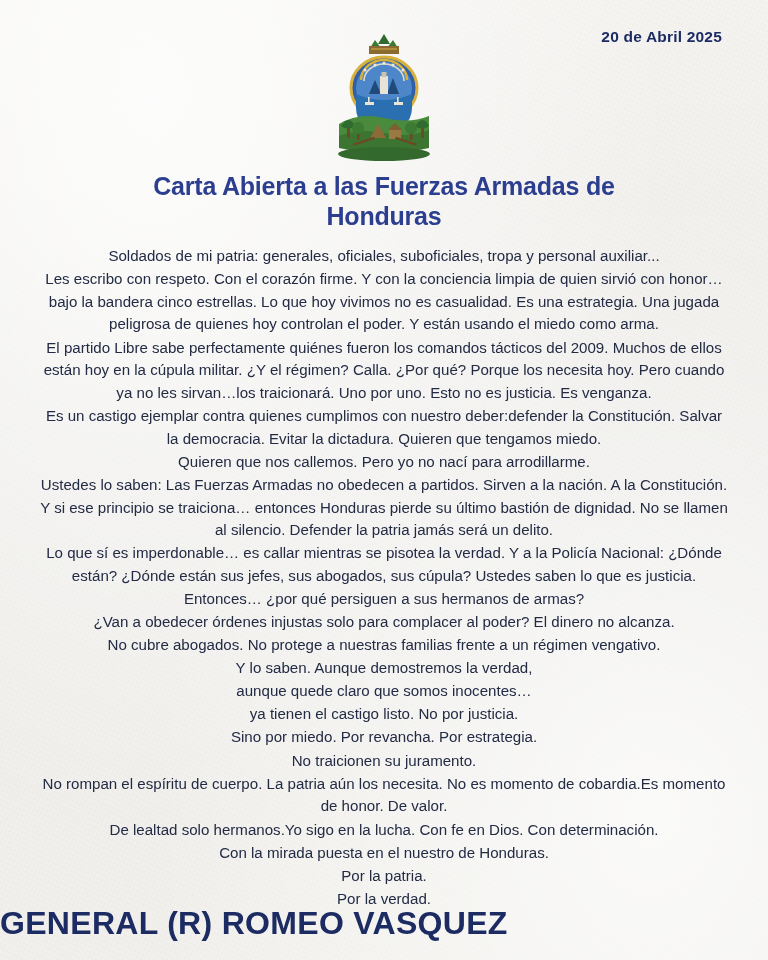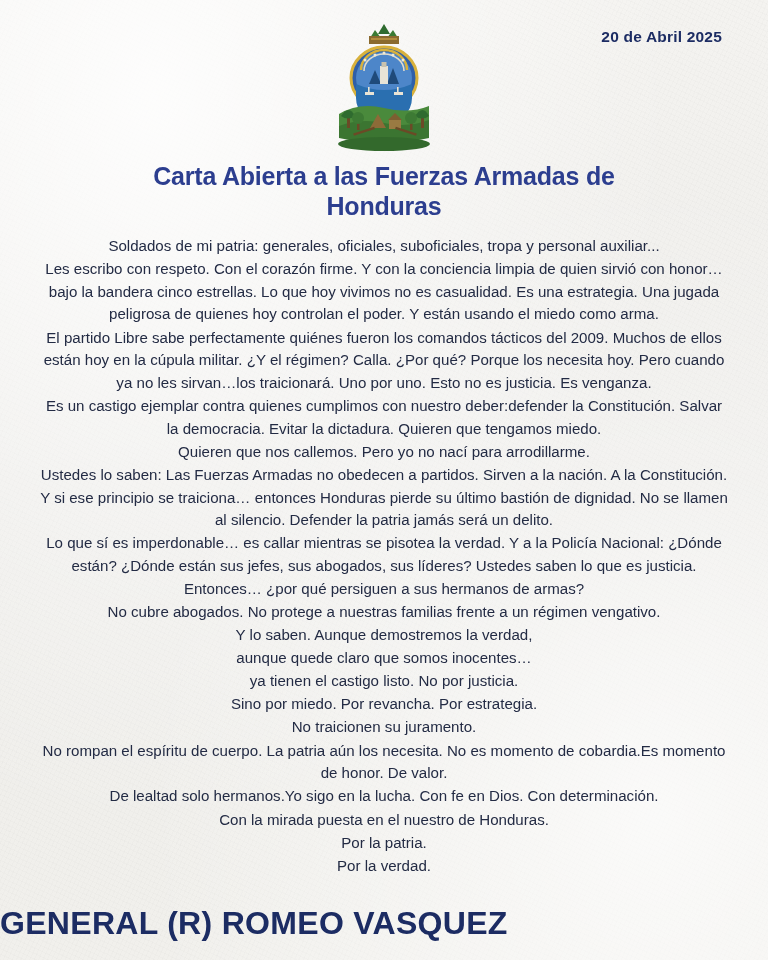--- a/index.html
+++ b/index.html
@@ -23,21 +23,21 @@
       radial-gradient(ellipse at 85% 85%, rgba(255,255,255,0.7) 0%, rgba(255,255,255,0) 55%),
       repeating-linear-gradient(115deg, rgba(0,0,0,0.012) 0px, rgba(0,0,0,0.012) 1px, rgba(255,255,255,0) 1px, rgba(255,255,255,0) 4px),
       repeating-linear-gradient(25deg, rgba(0,0,0,0.010) 0px, rgba(0,0,0,0.010) 1px, rgba(255,255,255,0) 1px, rgba(255,255,255,0) 5px),
       linear-gradient(180deg, #f4f3f0 0%, #eeedea 50%, #f1f0ec 100%);
   }
   .content {
     position: relative;
     width: 768px;
     height: 960px;
     box-sizing: border-box;
-    padding: 18px 34px 10px 34px;
+    padding: 28px 34px 10px 34px;
   }
   .date {
     position: absolute;
     top: 28px;
     right: 46px;
     font-size: 15.5px;
     font-weight: bold;
     color: #1c2c63;
     letter-spacing: 0.2px;
   }
@@ -159,21 +159,22 @@
 
   <h1 class="title">Carta Abierta a las Fuerzas Armadas de Honduras</h1>
 
   <div class="body-text">
     <p>Soldados de mi patria:  generales, oficiales, suboficiales, tropa y personal auxiliar...</p>
     <p>Les escribo con respeto. Con el corazón firme. Y con la conciencia limpia de quien sirvió con honor… bajo la bandera cinco estrellas. Lo que hoy vivimos no es casualidad. Es una estrategia. Una jugada peligrosa de quienes hoy controlan el poder. Y están usando el miedo como arma.</p>
     <p>El partido Libre sabe perfectamente quiénes fueron los comandos tácticos del 2009. Muchos de ellos están hoy en la cúpula militar. ¿Y el régimen? Calla. ¿Por qué? Porque los necesita hoy. Pero cuando ya no les sirvan…los traicionará. Uno por uno. Esto no es justicia. Es venganza.</p>
     <p>Es un castigo ejemplar contra quienes cumplimos con nuestro deber:defender la Constitución. Salvar la democracia. Evitar la dictadura. Quieren que tengamos miedo.</p>
     <p>Quieren que nos callemos. Pero yo no nací para arrodillarme.</p>
     <p>Ustedes lo saben: Las Fuerzas Armadas no obedecen a partidos. Sirven a la nación. A la Constitución. Y si ese principio se traiciona… entonces Honduras pierde su último bastión de dignidad. No se llamen al silencio. Defender la patria jamás será un delito.</p>
-    <p>Lo que sí es imperdonable… es callar mientras se pisotea la verdad. Y a la Policía Nacional: ¿Dónde están? ¿Dónde están sus jefes, sus abogados, sus líderes? Ustedes saben lo que es justicia. Entonces… ¿por qué persiguen a sus hermanos de armas?</p>
+    <p>Lo que sí es imperdonable… es callar mientras se pisotea la verdad. Y a la Policía Nacional: ¿Dónde están? ¿Dónde están sus jefes, sus abogados, sus cúpula? Ustedes saben lo que es justicia. Entonces… ¿por qué persiguen a sus hermanos de armas?</p>
+    <p>¿Van a obedecer órdenes injustas solo para complacer al poder? El dinero no alcanza.</p>
     <p>No cubre abogados. No protege a nuestras familias frente a un régimen vengativo.</p>
     <p>Y lo saben. Aunque demostremos la verdad,</p>
     <p>aunque quede claro que somos inocentes…</p>
     <p>ya tienen el castigo listo. No por justicia.</p>
     <p>Sino por miedo. Por revancha. Por estrategia.</p>
     <p>No traicionen su juramento.</p>
     <p>No rompan el espíritu de cuerpo. La patria aún los necesita. No es momento de cobardia.Es momento de honor. De valor.</p>
     <p>De lealtad solo hermanos.Yo sigo en la lucha. Con fe en Dios. Con determinación.</p>
     <p>Con la mirada puesta en el nuestro de Honduras.</p>
     <p>Por la patria.</p>

